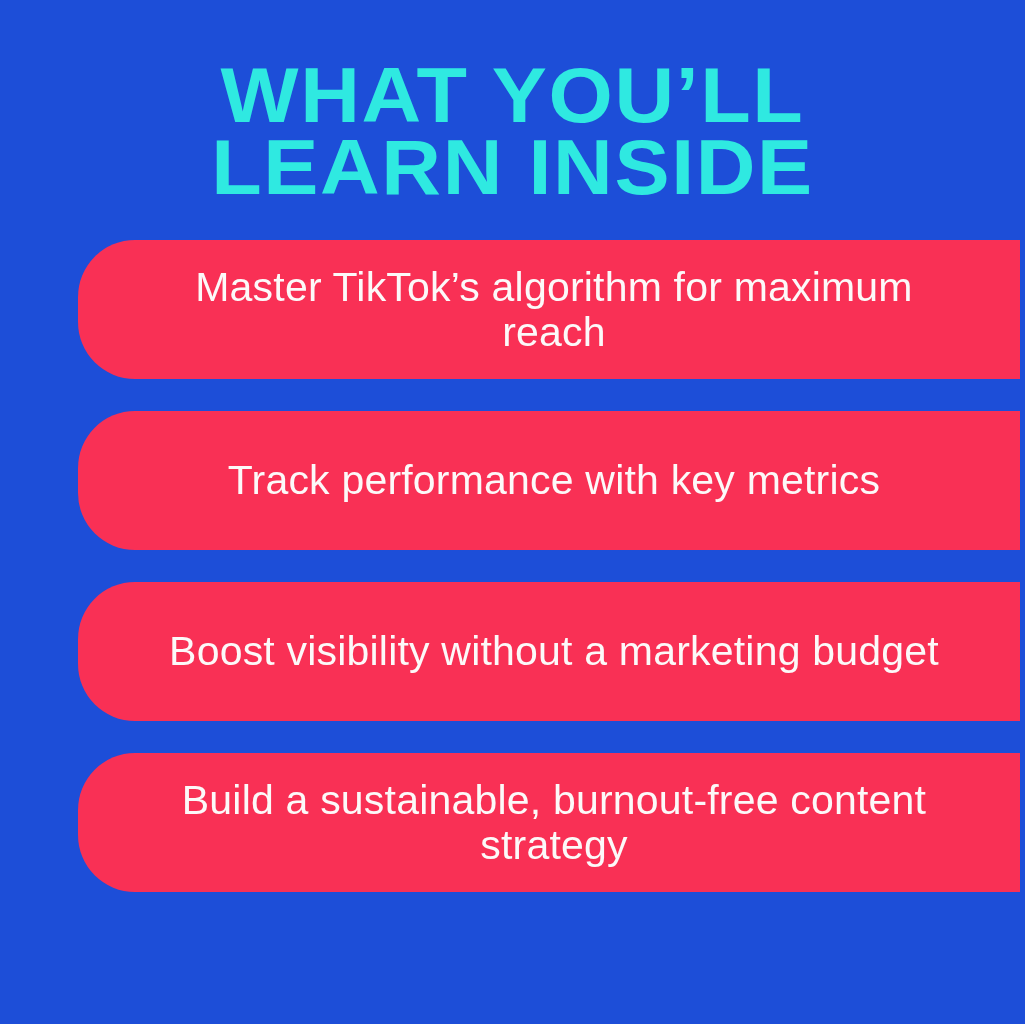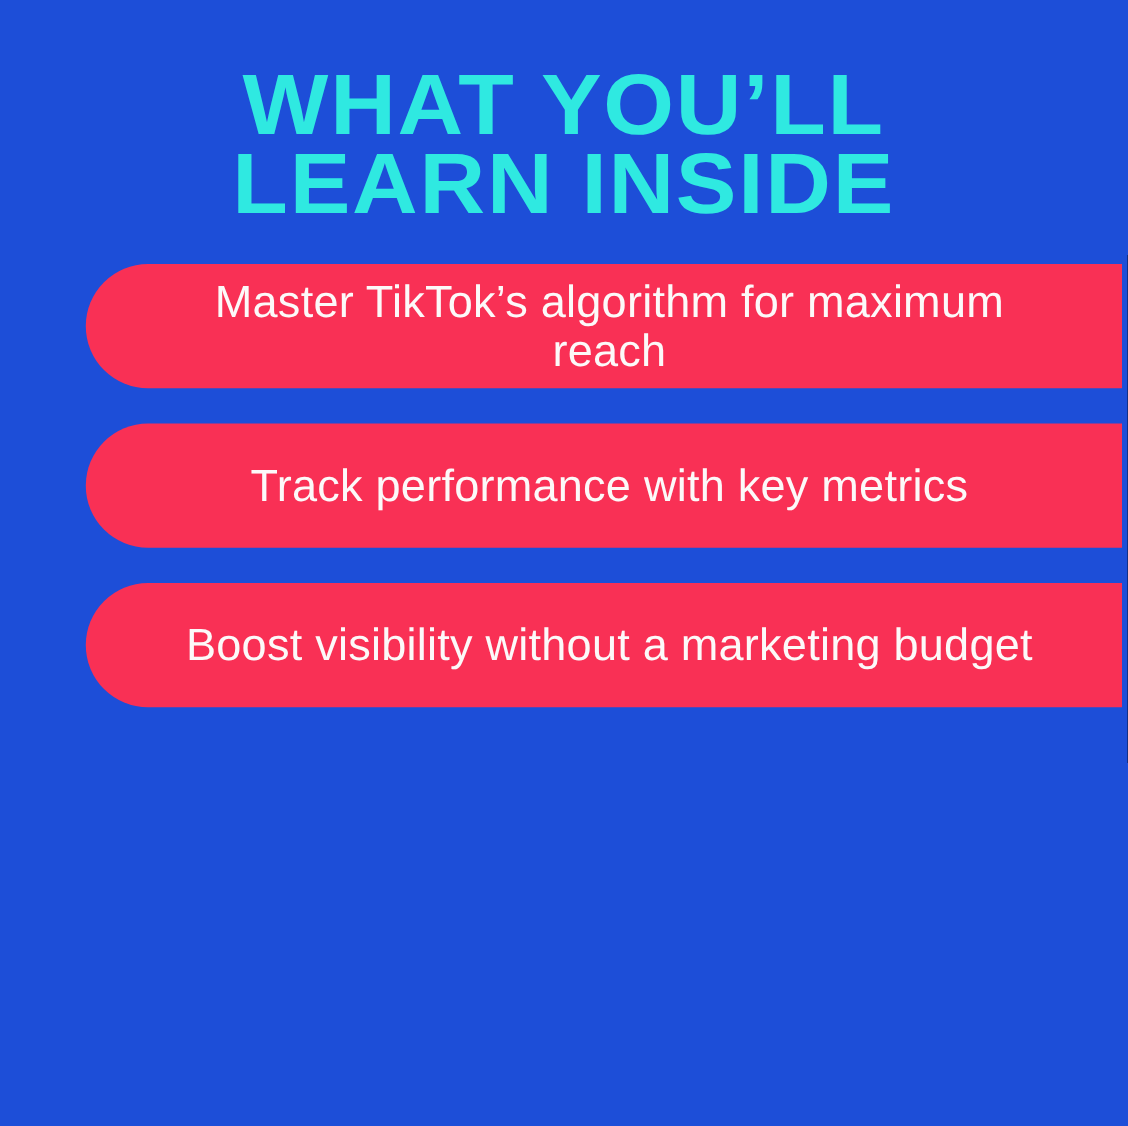--- a/index.html
+++ b/index.html
@@ -44,21 +44,21 @@
   
   .pill-list {
     position: absolute;
     left: 78px;
     top: 240px;
     width: 947px;
   }
   .pill {
     position: relative;
     box-sizing: border-box;
-    height: 113px;
+    height: 139px;
     margin-bottom: 32px;
     
     width: 942px;
     background: #f93055;
     border-radius: 57px 0 0 57px;
     display: flex;
     align-items: center;
     justify-content: center;
     padding: 0 34px 0 60px;
   }
@@ -109,17 +109,20 @@
 
 
     <div class="pill" style="background: rgb(249, 48, 85);">
       <div class="pill-text single" style="color: rgb(252, 249, 249);">Track performance with key metrics</div>
     </div>
 
     <div class="pill" style="background: rgb(249, 48, 85);">
       <div class="pill-text" style="color: rgb(252, 249, 249);">Boost visibility without a marketing budget</div>
     </div>
 
+    <div class="pill" style="background: rgb(249, 48, 85);">
+      <div class="pill-text" style="color: rgb(252, 249, 249);">Build a sustainable, burnout-free content strategy</div>
+    </div>
 
   </div>
 
   <div class="right-edge"></div>
 </div>
 
 </body></html>

